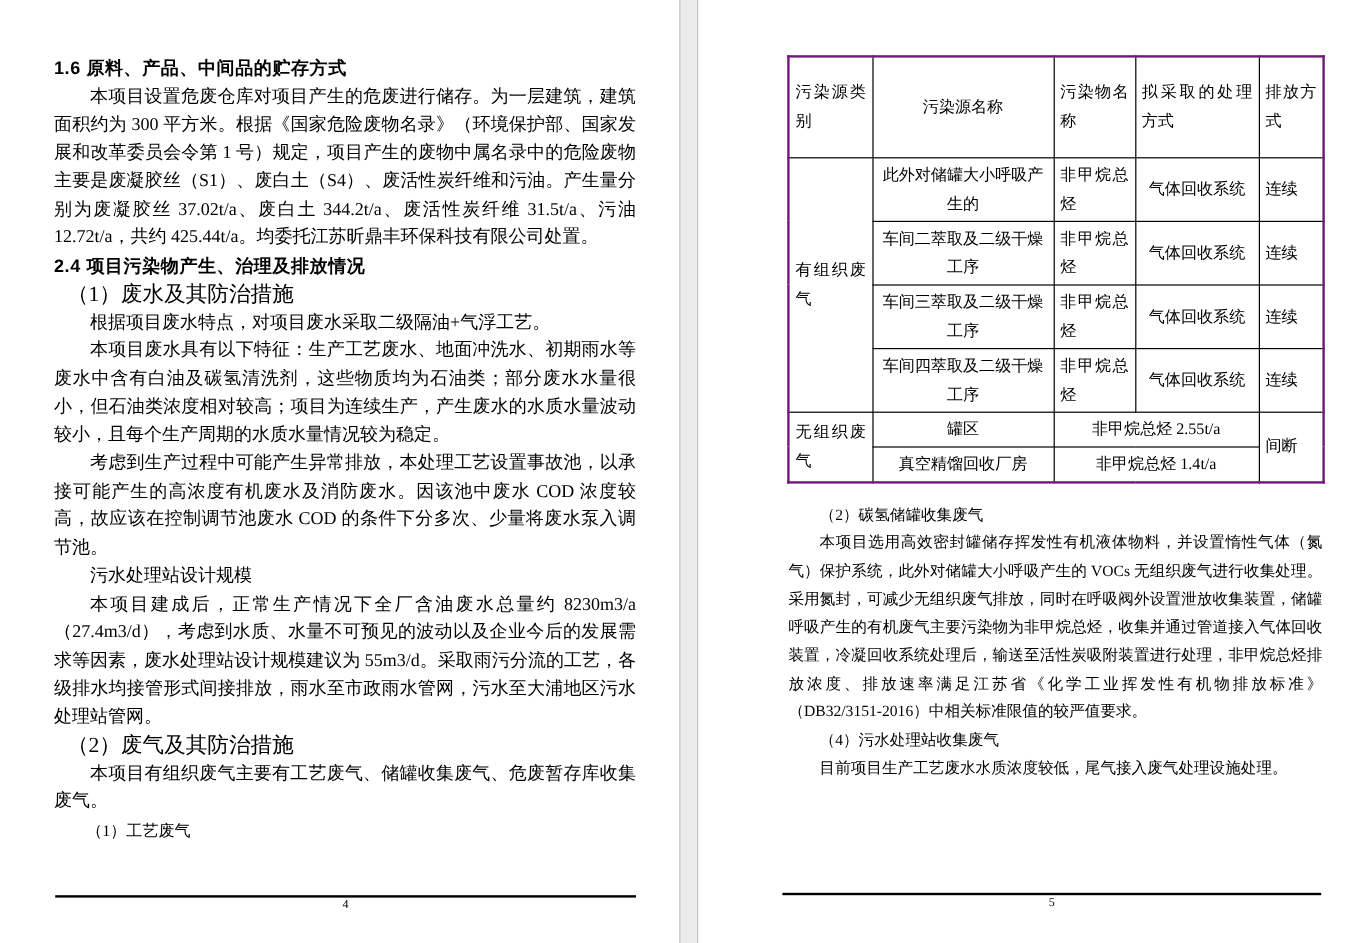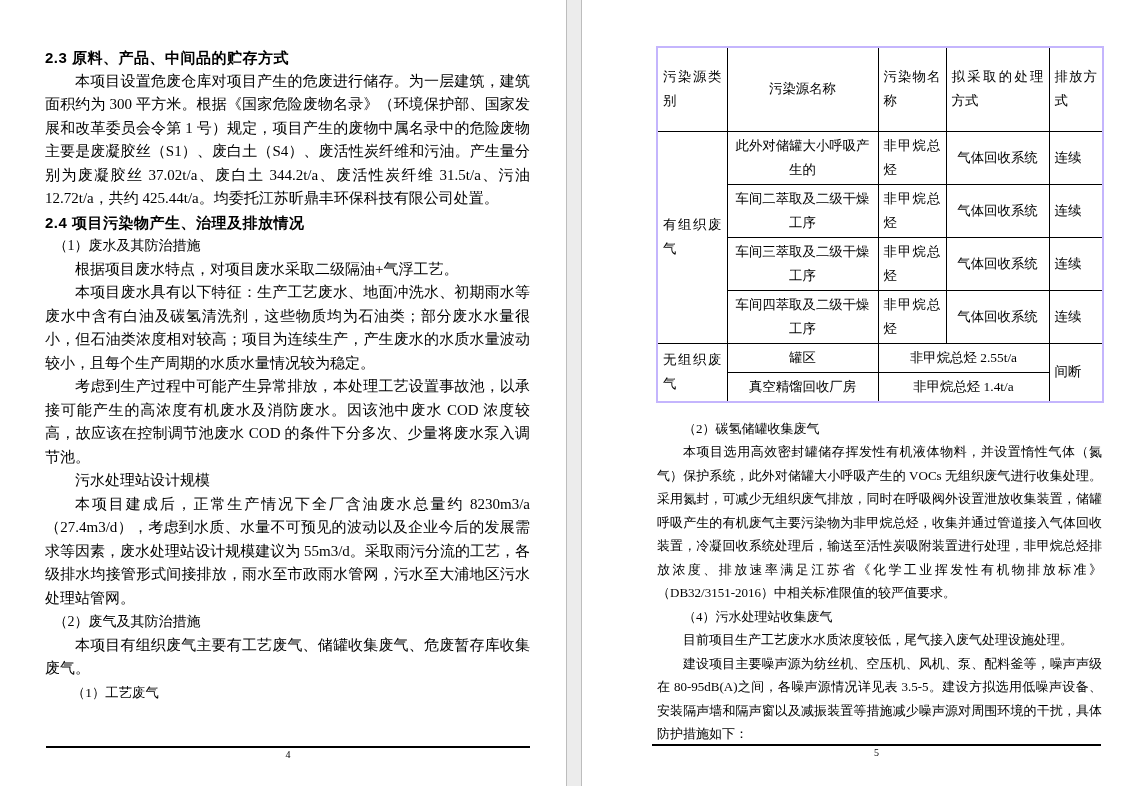--- a/index.html
+++ b/index.html
@@ -31,39 +31,39 @@
     letter-spacing: 0.5px;
   }
   .p {
     font-size: 15px;
     line-height: 23.5px;
     text-align: justify;
     text-indent: 2em;
   }
   .content-right .p { font-size: 13px; }
   .s1 {
-    font-size: 14px;
+    font-size: 18px;
     line-height: 23.5px;
     text-indent: 0.6em;
   }
   .s2 {
     font-size: 13.4px;
     line-height: 23.5px;
     text-indent: 2em;
   }
   .content-right .s1, .content-right .s2 { font-size: 13px; }
 
   
   table.pol-table {
     border-collapse: collapse;
     table-layout: fixed;
     width: 446px;
     margin-left: -1px;
     margin-bottom: 14px;
-    border: 2px solid #c4b5fd;
+    border: 2px solid #701a75;
     font-size: 13.4px;
   }
   .pol-table td, .pol-table th {
     border: 1px solid #000;
     font-weight: normal;
     vertical-align: middle;
     padding: 2px 5px;
     line-height: 24px;
     overflow: hidden;
   }
@@ -88,21 +88,21 @@
   .footer-left  { left: 46px; width: 484px; top: 746px; }
   .footer-right { left: 70px; width: 449px; top: 744px; }
 </style>
 </head>
 <body>
 
 <div class="viewer">
 
   <div class="page page-left">
     <div class="content-left">
-      <div class="h">2.3 原料、产品、中间品的贮存方式</div>
+      <div class="h">1.6 原料、产品、中间品的贮存方式</div>
       <div class="p">本项目设置危废仓库对项目产生的危废进行储存。为一层建筑，建筑面积约为 300 平方米。根据《国家危险废物名录》（环境保护部、国家发展和改革委员会令第 1 号）规定，项目产生的废物中属名录中的危险废物主要是废凝胶丝（S1）、废白土（S4）、废活性炭纤维和污油。产生量分别为废凝胶丝 37.02t/a、废白土 344.2t/a、废活性炭纤维 31.5t/a、污油 12.72t/a，共约 425.44t/a。均委托江苏昕鼎丰环保科技有限公司处置。</div>
       <div class="h">2.4 项目污染物产生、治理及排放情况</div>
       <div class="s1">（1）废水及其防治措施</div>
       <div class="p">根据项目废水特点，对项目废水采取二级隔油+气浮工艺。</div>
       <div class="p">本项目废水具有以下特征：生产工艺废水、地面冲洗水、初期雨水等废水中含有白油及碳氢清洗剂，这些物质均为石油类；部分废水水量很小，但石油类浓度相对较高；项目为连续生产，产生废水的水质水量波动较小，且每个生产周期的水质水量情况较为稳定。</div>
       <div class="p">考虑到生产过程中可能产生异常排放，本处理工艺设置事故池，以承接可能产生的高浓度有机废水及消防废水。因该池中废水 COD 浓度较高，故应该在控制调节池废水 COD 的条件下分多次、少量将废水泵入调节池。</div>
       <div class="p">污水处理站设计规模</div>
       <div class="p">本项目建成后，正常生产情况下全厂含油废水总量约 8230m3/a（27.4m3/d），考虑到水质、水量不可预见的波动以及企业今后的发展需求等因素，废水处理站设计规模建议为 55m3/d。采取雨污分流的工艺，各级排水均接管形式间接排放，雨水至市政雨水管网，污水至大浦地区污水处理站管网。</div>
       <div class="s1">（2）废气及其防治措施</div>
       <div class="p">本项目有组织废气主要有工艺废气、储罐收集废气、危废暂存库收集废气。</div>
@@ -170,21 +170,20 @@
           <td class="cell-center">真空精馏回收厂房</td>
           <td colspan="2" class="cell-center">非甲烷总烃 1.4t/a</td>
         </tr>
       </tbody>
         </table>
 
       <div class="s2" style="margin-top:10px">（2）碳氢储罐收集废气</div>
       <div class="p">本项目选用高效密封罐储存挥发性有机液体物料，并设置惰性气体（氮气）保护系统，此外对储罐大小呼吸产生的 VOCs 无组织废气进行收集处理。采用氮封，可减少无组织废气排放，同时在呼吸阀外设置泄放收集装置，储罐呼吸产生的有机废气主要污染物为非甲烷总烃，收集并通过管道接入气体回收装置，冷凝回收系统处理后，输送至活性炭吸附装置进行处理，非甲烷总烃排放浓度、排放速率满足江苏省《化学工业挥发性有机物排放标准》（DB32/3151-2016）中相关标准限值的较严值要求。</div>
       <div class="s2">（4）污水处理站收集废气</div>
       <div class="p">目前项目生产工艺废水水质浓度较低，尾气接入废气处理设施处理。</div>
-      <div class="p">建设项目主要噪声源为纺丝机、空压机、风机、泵、配料釜等，噪声声级在 80-95dB(A)之间，各噪声源情况详见表 3.5-5。建设方拟选用低噪声设备、安装隔声墙和隔声窗以及减振装置等措施减少噪声源对周围环境的干扰，具体防护措施如下：</div>
     </div>
     <div class="footer footer-right">
       <div class="footer-line"></div>
       <div class="page-num">5</div>
     </div>
   </div>
 
 </div>
 
 </body></html>

